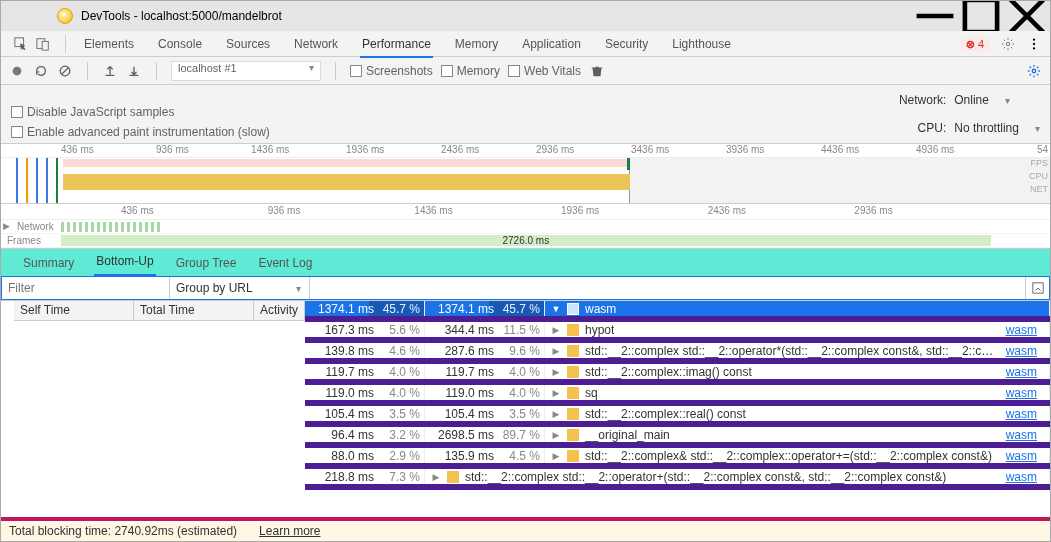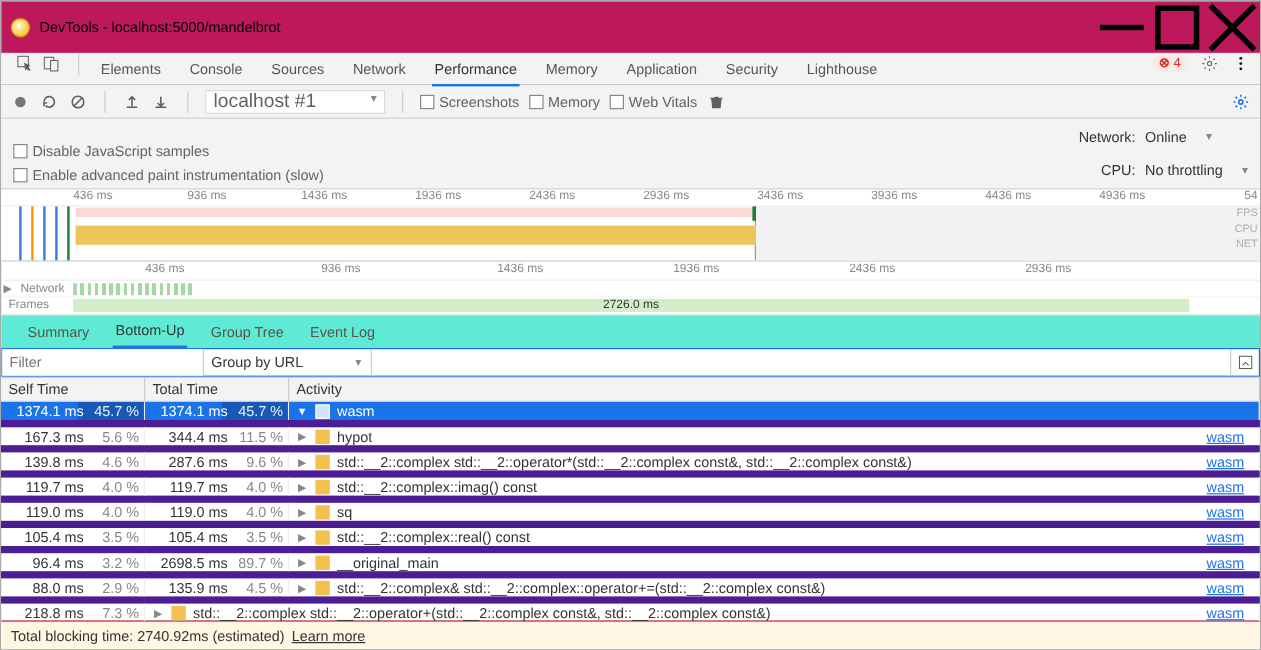--- a/index.html
+++ b/index.html
@@ -1,40 +1,40 @@
 <!DOCTYPE html>
 <html><head>
 <meta charset="utf-8">
 <style>
   * { box-sizing: border-box; }
   html, body { margin: 0; padding: 0; font-family: "Segoe UI", Arial, sans-serif; font-size: 12px; color: #333; background: #fff; }
   #root { width: 1051px; height: 542px; border: 1px solid #aaa; display: flex; flex-direction: column; overflow: hidden; }
 
   
-  .title-bar { height: 44px; background: #be185d; display: flex; align-items: center; border-bottom: 1px solid #e5e5e5; }
+  .title-bar { height: 30px; background: #e5e5e5; display: flex; align-items: center; border-bottom: 1px solid #e5e5e5; padding-left: 48px; }
   .title-bar .app-icon { width: 16px; height: 16px; margin: 0 8px; border-radius: 50%; background: radial-gradient(circle at 40% 40%, #fff 1px, #ffeeaa 2px, #f9bc2e 80%); border: 1px solid #e0a400; }
   .title-bar .title { flex: 0 0 auto; color: #000; margin-right: auto; }
   .win-btn { width: 46px; height: 30px; display: flex; align-items: center; justify-content: center; color: #333; }
 
   
-  .panel-tabs { height: 26px; border-bottom: 1px solid #ccc; display: flex; align-items: flex-start; padding: 0 0 0 4px; background: #f3f3f3; }
+  .panel-tabs { height: 26px; border-bottom: 1px solid #ccc; display: flex; align-items: center; padding: 0 0 0 4px; background: #f3f3f3; }
   .dock-icons { display: flex; align-items: center; gap: 6px; padding: 0 8px; }
   .ico { width: 16px; height: 16px; display: inline-flex; align-items: center; justify-content: center; color: #5f5f5f; }
   .ico svg { width: 14px; height: 14px; }
   .divider-v { width: 1px; height: 18px; background: #ccc; margin: 0 6px; }
   .panel-tab { padding: 0 12px; height: 26px; line-height: 26px; color: #555; cursor: default; }
   .panel-tab.sel { color: #333; position: relative; }
   .panel-tab.sel::after { content: ""; position: absolute; left: 10px; right: 10px; bottom: -1px; height: 2px; background: #1a73e8; }
   .right-icons { margin-left: auto; display: flex; align-items: center; gap: 10px; padding-right: 8px; }
   .err-badge { background: #fbe9e7; color: #d93025; border-radius: 8px; padding: 0 6px; line-height: 14px; font-size: 11px; display: flex; align-items: center; gap: 3px; }
   .err-badge::before { content: "⊗"; font-weight: bold; }
 
   
   .perf-toolbar { height: 28px; border-bottom: 1px solid #ccc; display: flex; align-items: center; gap: 8px; padding: 0 8px; background: #f3f3f3; }
-  .select { border: 1px solid #dadce0; background: #fff; height: 20px; padding: 0 26px 0 6px; font-size: 16px; color: #5f6368; position: relative; min-width: 150px; display: inline-flex; align-items: flex-start; }
+  .select { border: 1px solid #dadce0; background: #fff; height: 20px; padding: 0 26px 0 6px; font-size: 11px; color: #5f6368; position: relative; min-width: 150px; display: inline-flex; align-items: flex-start; }
   .select::after { content: "▾"; position: absolute; right: 6px; color: #888; font-size: 10px; }
   .chk { display: inline-flex; align-items: center; gap: 4px; color: #5f6368; }
   .checkbox { width: 12px; height: 12px; border: 1px solid #888; background: #fff; }
   .perf-toolbar .ico, .panel-tabs .ico { cursor: default; }
   .gear-blue svg { color: #1a73e8; }
 
   
   .settings { display: flex; border-bottom: 1px solid #ccc; background: #f3f3f3; }
   .settings-left { padding: 4px 10px; display: flex; flex-direction: column; gap: 6px; margin-top: 16px; }
   .settings-right { margin-left: auto; padding: 4px 10px; display: grid; grid-template-columns: auto auto; row-gap: 6px; column-gap: 8px; align-items: center; color: #333; }
@@ -77,21 +77,21 @@
   
   .filter-row { height: 24px; border: 1px solid #1a73e8; margin: -1px 0 0 0; display: flex; align-items: stretch; background: #fff; }
   .filter-input { flex: 0 0 130px; border: none; padding: 0 6px; font-size: 12px; outline: none; color: #888; border-right: 1px solid #ccc; }
   .group-sel { flex: 0 0 140px; border-right: 1px solid #ccc; display: flex; align-items: center; padding: 0 6px; position: relative; }
   .group-sel::after { content: "▾"; position: absolute; right: 8px; color: #888; font-size: 10px; }
   .filter-row .spacer { flex: 1; }
   .filter-row .sbtn { width: 24px; border-left: 1px solid #ccc; display: flex; align-items: center; justify-content: center; color: #555; }
 
   
   .table-wrap { flex: 1; display: flex; overflow: hidden; border-top: 1px solid #ccc; }
-  .table { flex: 1; display: flex; flex-direction: column; overflow: hidden; }
+  .table { flex: 1; display: flex; flex-direction: row; overflow: hidden; margin-left: 13px; }
   .thead { display: flex; height: 20px; background: #f3f3f3; border-bottom: 1px solid #ccc; }
   .th { border-right: 1px solid #ccc; padding: 2px 6px; font-size: 12px; color: #333; overflow: hidden; }
   .th.st { width: 120px; }
   .th.tt { width: 120px; }
   .th.act { flex: 1; }
   .tbody { flex: 1; overflow-y: scroll; }
   .tr { display: flex; height: 21px; border-bottom: 6px solid #4c1d95; }
   .tr.sel { background: #1a73e8; color: #fff; }
   .td { border-right: 1px solid #eee; padding: 0 4px; display: flex; align-items: center; height: 100%; }
   .td.num { width: 120px; justify-content: flex-end; gap: 4px; position: relative; }
@@ -103,21 +103,21 @@
   .tr.sel .td.num .ms, .tr.sel .td.num .pct { position: relative; z-index: 1; }
   .td.act { flex: 1; gap: 6px; padding-left: 6px; overflow: hidden; white-space: nowrap; }
   .caret { width: 10px; display: inline-flex; justify-content: center; color: #888; font-size: 9px; flex-shrink:0; }
   .tr.sel .caret { color: #fff; }
   .yellow-box { width: 12px; height: 12px; background: #f2c14e; flex-shrink:0; }
   .tr.sel .yellow-box { background: #cfe3ff; border: 1px solid #fff; }
   .act-label { overflow: hidden; text-overflow: ellipsis; }
   .act-link { margin-left: auto; color: #1a73e8; text-decoration: underline; padding-right: 8px; flex-shrink:0; }
 
   
-  .status { height: 24px; border-top: 1px solid #be185d; background: #fdf7e3; display: flex; align-items: center; padding: 0 8px; gap: 6px; color: #333; }
+  .status { height: 24px; border-top: 4px solid #be185d; background: #fdf7e3; display: flex; align-items: center; padding: 0 8px; gap: 22px; color: #333; }
   .status a { color: #333; text-decoration: underline; }
 
   
   .tbody::-webkit-scrollbar { width: 16px; }
   .tbody::-webkit-scrollbar-track { background: #f1f1f1; }
   .tbody::-webkit-scrollbar-thumb { background: #c1c1c1; }
 </style>
 </head>
 <body>
 

